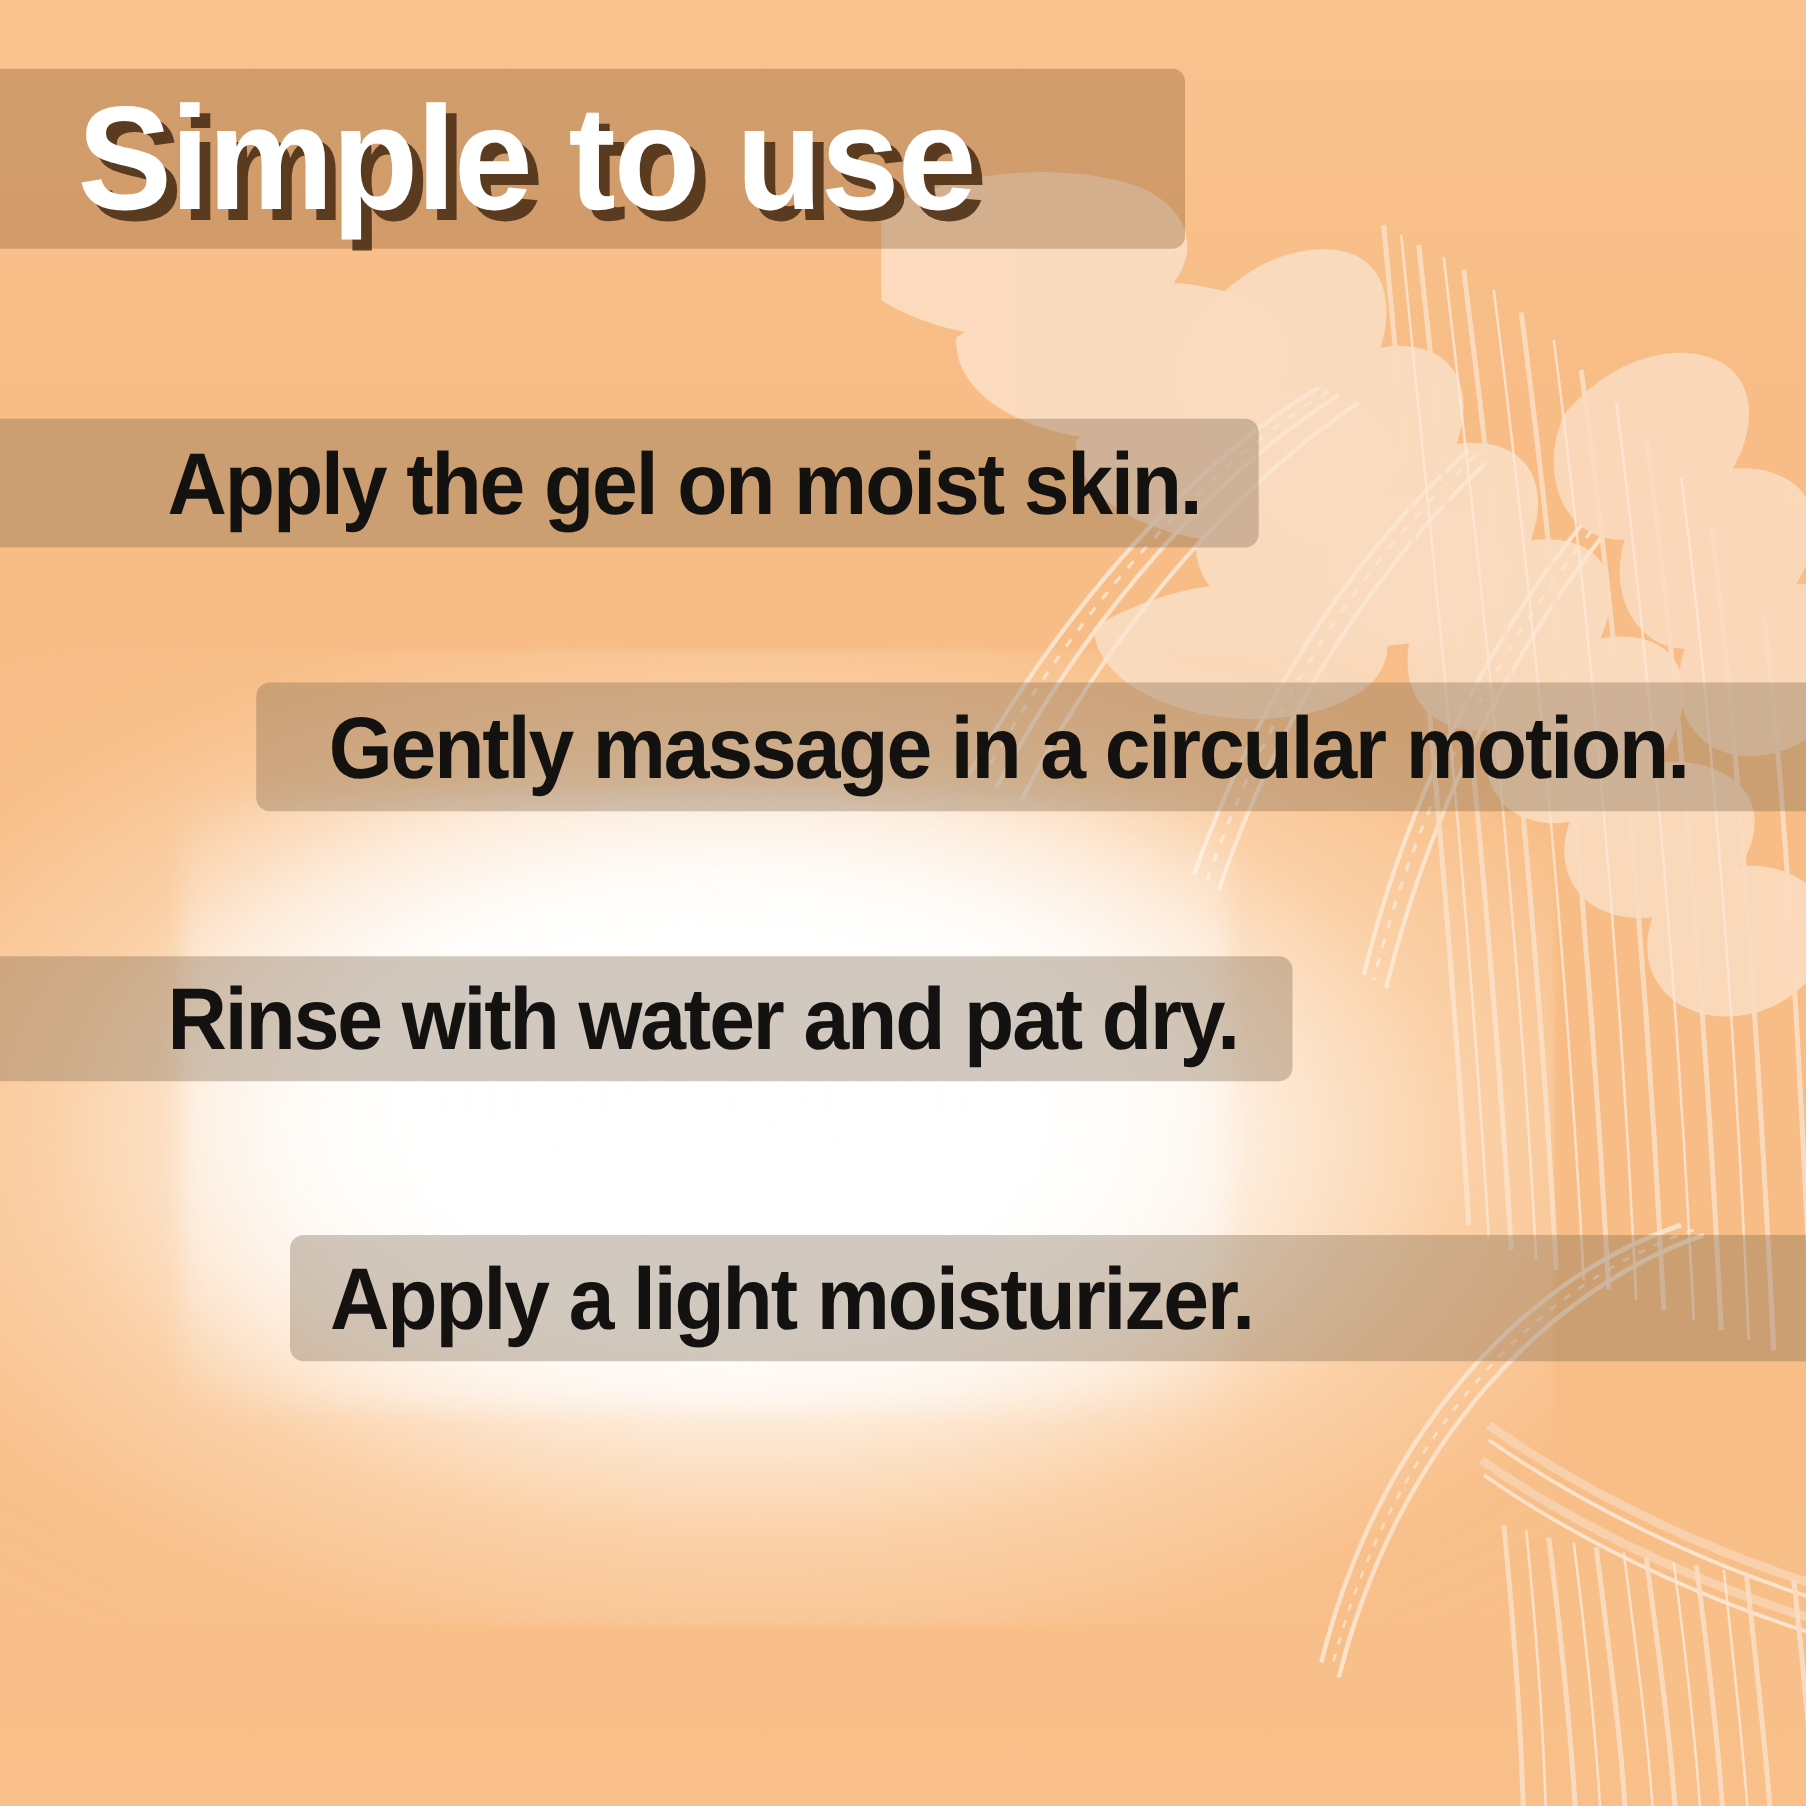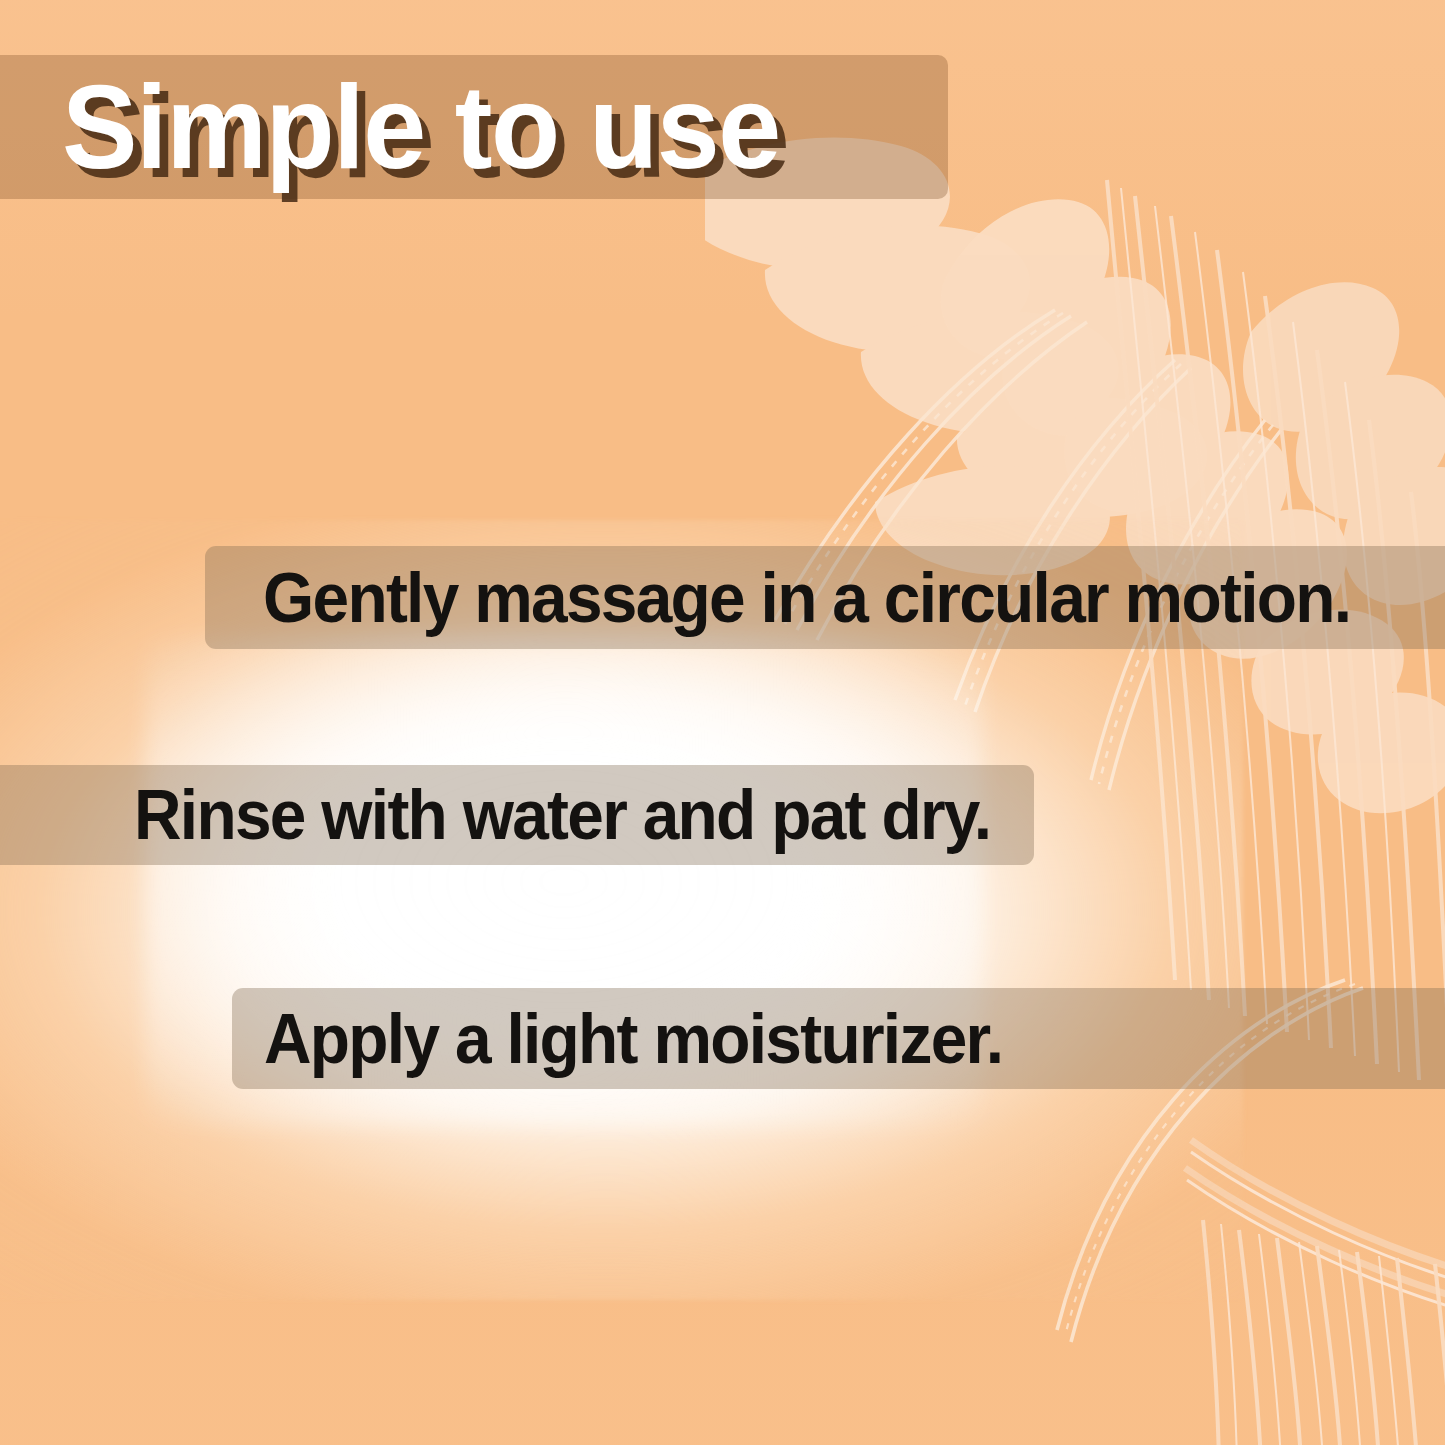--- a/index.html
+++ b/index.html
@@ -255,20 +255,23 @@
     </svg>
   </div>
 
   <div class="bg-glow"></div>
   <div class="bg-glow-2"></div>
 
   <div class="band band-title">
     <span class="band-label title-text">Simple to use</span>
   </div>
 
+  <div class="band band-step band-1">
+    <span class="band-label step-text">Apply the gel on moist skin.</span>
+  </div>
 
   <div class="band band-step band-2">
     <span class="band-label step-text">Gently massage in a circular motion.</span>
   </div>
 
   <div class="band band-step band-3">
     <span class="band-label step-text">Rinse with water and pat dry.</span>
   </div>
 
   <div class="band band-step band-4">

